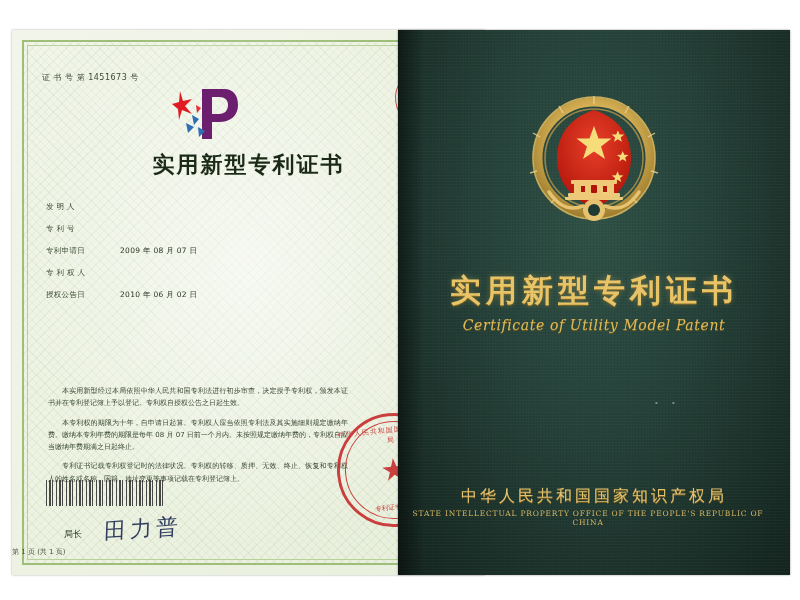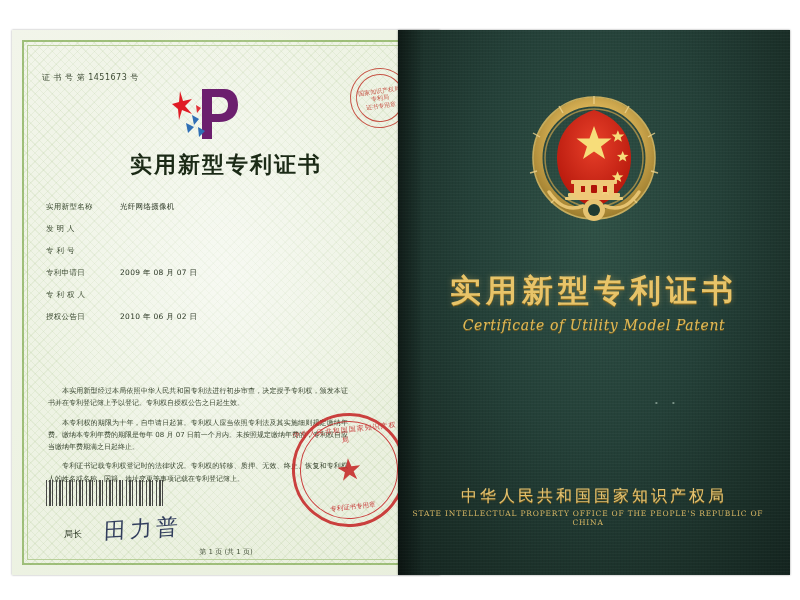--- a/index.html
+++ b/index.html
@@ -23,20 +23,21 @@
   
   #left-page {
     position: absolute;
     left: 12px;
     top: 30px;
     width: 428px;
     height: 545px;
     background: linear-gradient(135deg, #f2f5ea 0%, #eef3e4 40%, #e9efdd 100%);
     box-shadow: 0 0 2px rgba(0,0,0,0.35);
     overflow: hidden;
+    padding-left: 45px;
   }
   
   #left-page .border-outer {
     position: absolute;
     left: 10px; top: 10px; right: 10px; bottom: 10px;
     border: 2px solid #9fbf7a;
     box-sizing: border-box;
   }
   #left-page .border-inner {
     position: absolute;
@@ -232,21 +233,20 @@
     left: 50%; top: 50%;
     transform: translate(-50%,-50%);
     font-size: 30px;
     line-height: 1;
   }
 
   .page-number {
     position: absolute;
     left: 0; right: 0;
     bottom: 18px;
-    text-align: center;
     font-family: "DejaVu Sans", sans-serif;
     font-size: 7px;
     color: #44503a;
   }
 
   
   #right-page {
     position: absolute;
     left: 398px;
     top: 30px;
@@ -373,24 +373,20 @@
 
     <div class="stamp-top">
       <div class="inner">
         <div>国家知识产权局</div>
         <div>专利局</div>
         <div>证书专用章</div>
       </div>
     </div>
 
     <div class="fields">
-      <div class="field-row">
-        <div class="field-label">实用新型名称</div>
-        <div class="field-value">光纤网络摄像机</div>
-      </div>
       <div class="field-row">
         <div class="field-label">发 明 人</div>
       </div>
       <div class="field-row">
         <div class="field-label">专 利 号</div>
       </div>
       <div class="field-row">
         <div class="field-label">专利申请日</div>
         <div class="field-value">2009 年 08 月 07 日</div>
       </div>

